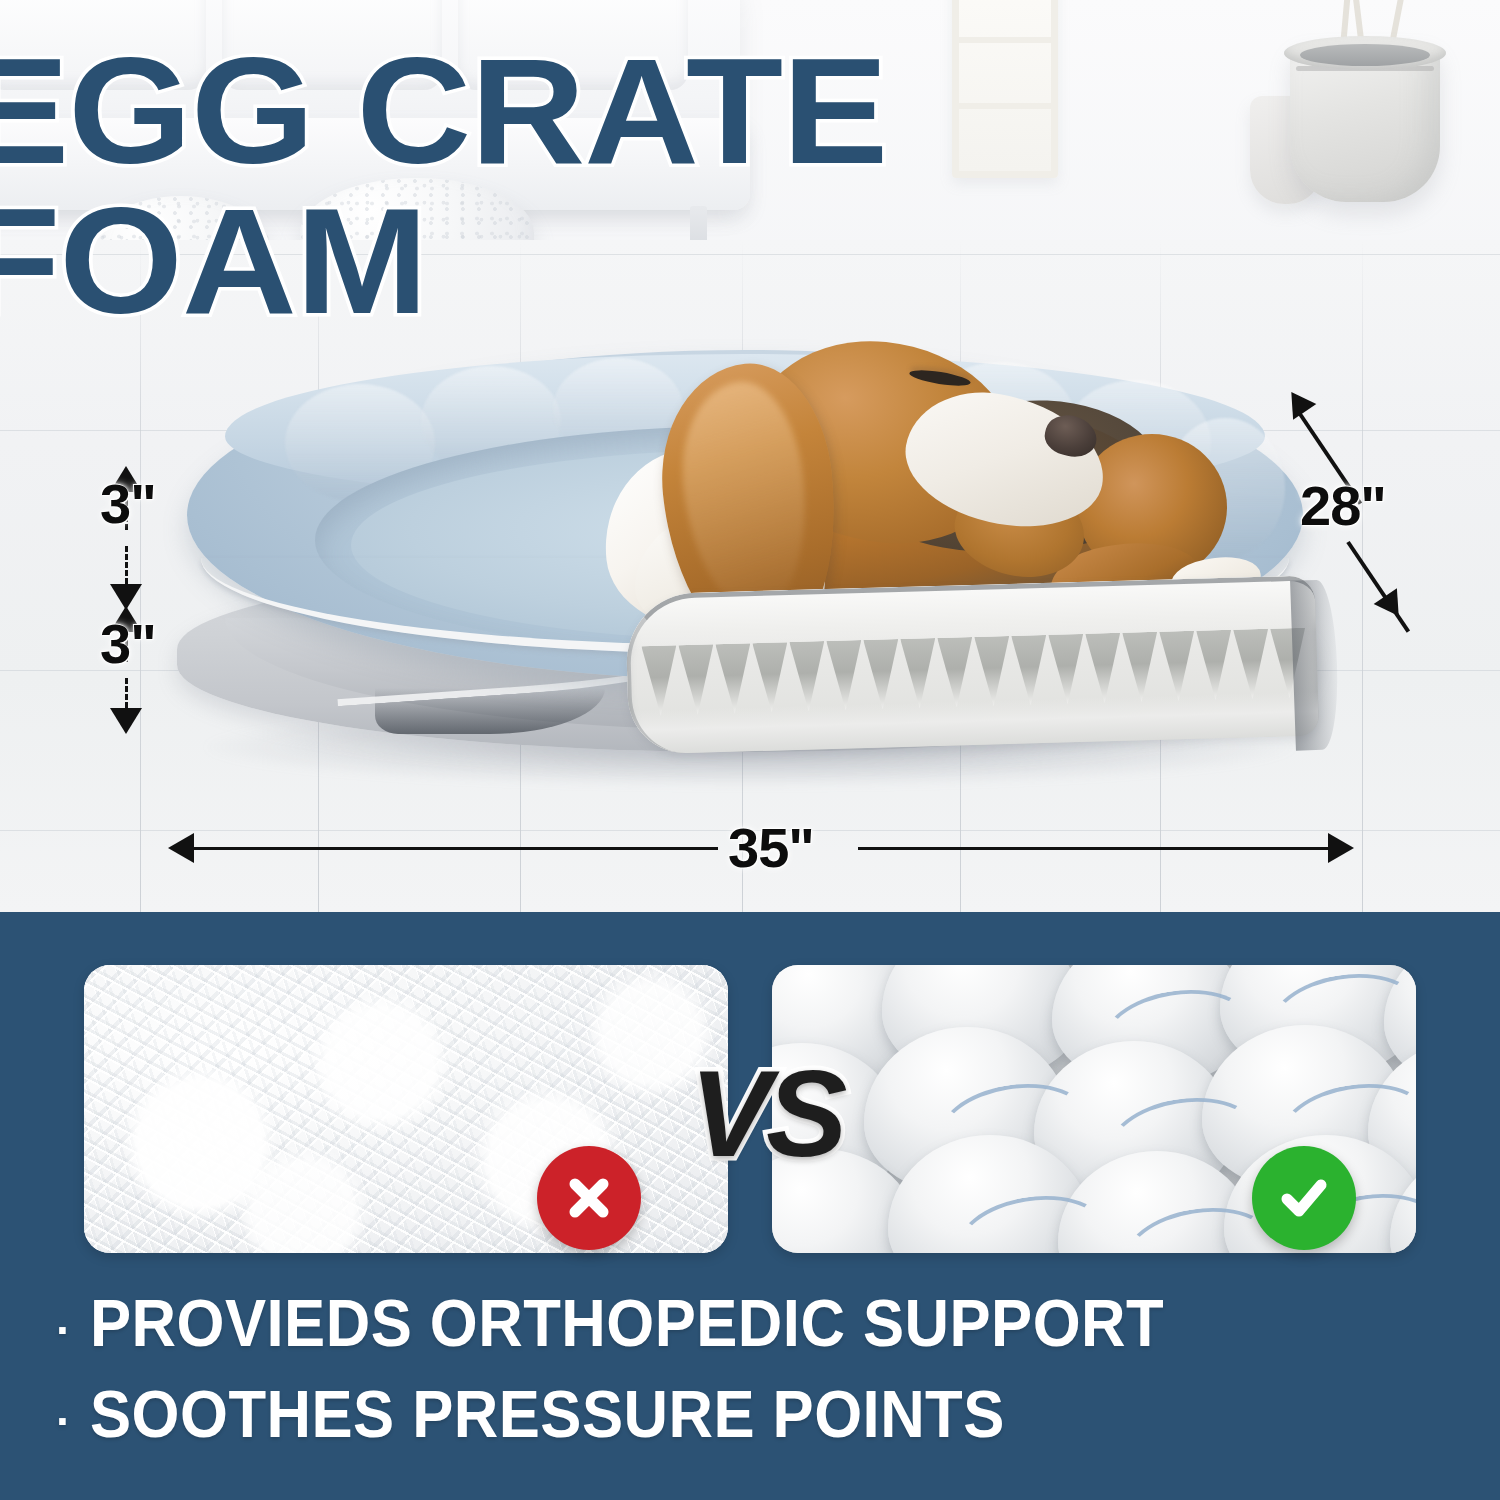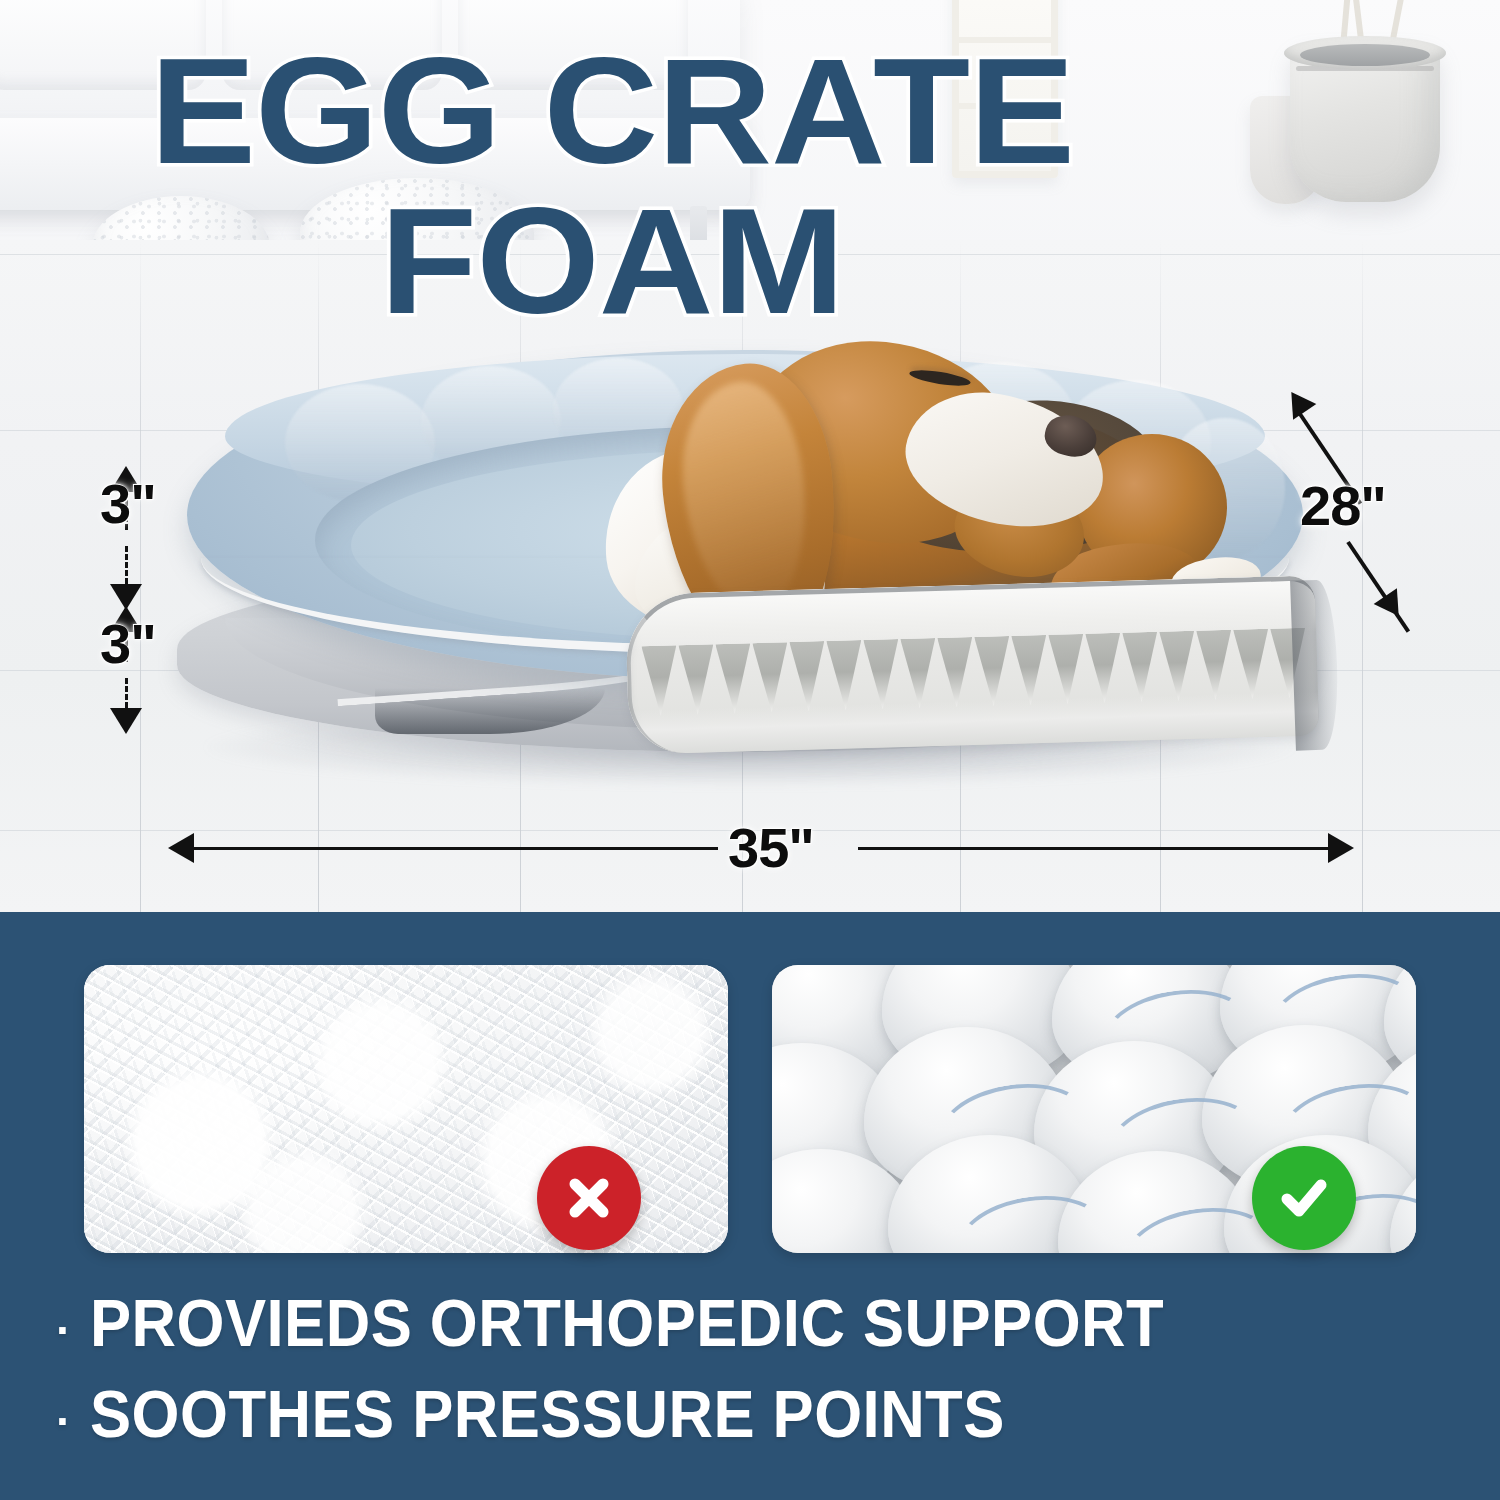--- a/index.html
+++ b/index.html
@@ -422,21 +422,20 @@
     line-height:84px;
     white-space:nowrap;
     text-shadow:0 2px 4px rgba(0,0,0,.18);
   }
   .bullet .dot { font-size:46px; line-height:84px; }
   .bullet .txt { transform:scaleX(.92); transform-origin:left center; }
 
   
   .headline {
     position:absolute; left:0; top:36px; width:1224px;
-    text-align:center;
     font-size:150px;
     font-weight:900;
     letter-spacing:-1px;
     line-height:150px;
     color:#2a5072;
     -webkit-text-stroke:7px #ffffff;
     paint-order:stroke fill;
     z-index:6;
   }
   .headline .inner { display:inline-block; transform:scaleX(1.06); transform-origin:center; }
@@ -628,20 +627,21 @@
           <div class="crest-arc" style="left:508px; top:120px; width:150px;height:84px; transform:rotate(-9deg);"></div>
           <div class="crest-arc" style="left:184px; top:232px; width:152px;height:86px; transform:rotate(-9deg);"></div>
           <div class="crest-arc" style="left:352px; top:244px; width:150px;height:84px; transform:rotate(-9deg);"></div>
           <div class="crest-arc" style="left:522px; top:230px; width:150px;height:84px; transform:rotate(-9deg);"></div>
         </div>
       </div>
 
     </div>
   </div>
 
+  <div class="vs">VS</div>
 
   <div class="badge x">
     <svg width="60" height="60" viewBox="0 0 60 60" aria-hidden="true">
       <path d="M16 16 L44 44 M44 16 L16 44" stroke="#ffffff" stroke-width="11" stroke-linecap="round"></path>
     </svg>
   </div>
   <div class="badge check">
     <svg width="62" height="62" viewBox="0 0 62 62" aria-hidden="true">
       <path d="M14 32 L26 44 L48 18" fill="none" stroke="#ffffff" stroke-width="11" stroke-linecap="round" stroke-linejoin="round"></path>
     </svg>

